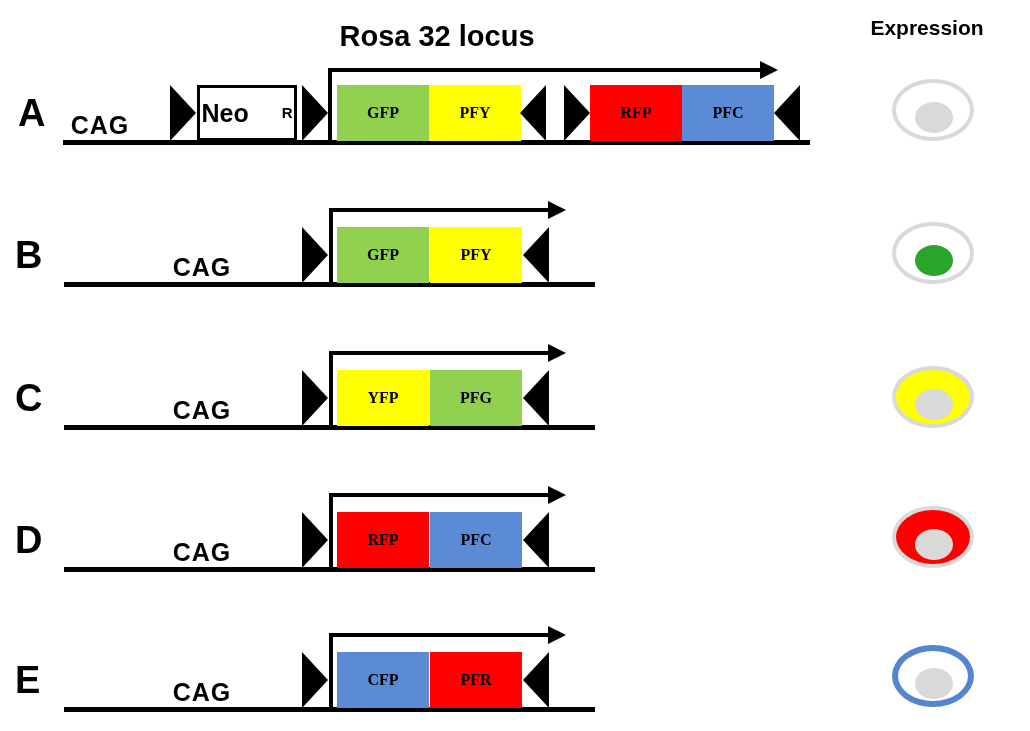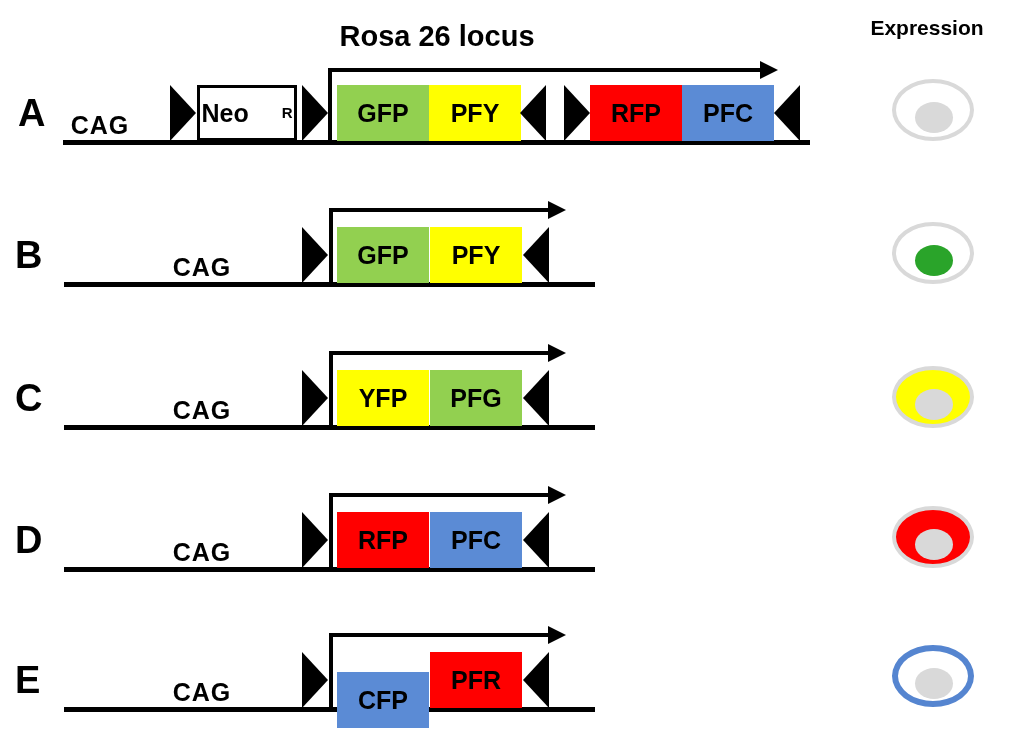--- a/index.html
+++ b/index.html
@@ -28,42 +28,42 @@
     font-size:25px;line-height:26px;
     letter-spacing:1px;
   }
   .baseline{position:absolute;background:#000;height:5px;}
   .tri{position:absolute;background:#000;}
   .tri-r{clip-path:polygon(0 0, 100% 50%, 0 100%);}
   .tri-l{clip-path:polygon(100% 0, 0 50%, 100% 100%);}
   .gene-box{
     position:absolute;
     display:flex;align-items:center;justify-content:center;
-    font-weight:bold;font-size:25px;color:#000;
+    font-weight:bold;font-size:16px;color:#000;font-family:Liberation Serif, serif;
   }
   .neo-box{
     position:absolute;
     background:#fff;border:3px solid #000;
     display:flex;align-items:center;justify-content:center;
     font-weight:bold;font-size:25px;color:#000;
     box-sizing:border-box;
   }
   .neo-box sup{font-size:15px;line-height:10px;}
   .arrow-line{position:absolute;background:#000;}
   .arrow-head{position:absolute;background:#000;clip-path:polygon(0 0, 100% 50%, 0 100%);}
   .cell{
     position:absolute;border-radius:50%;box-sizing:border-box;
   }
   .nucleus{position:absolute;border-radius:50%;}
 </style>
 </head>
 <body>
 
 <div id="canvas">
-  <div class="title" style="left:437px;top:20px;font-size:29px;">Rosa 26 locus</div>
+  <div class="title" style="left:437px;top:20px;font-size:29px;">Rosa 32 locus</div>
   <div class="title" style="left:927px;top:16px;font-size:21px;">Expression</div>
   <div id="rows">
       <div class="row-label" style="left: 18px; top: 94px;">A</div>
       <div class="baseline" style="left: 63px; top: 140px; width: 747px;"></div>
       <div class="cag" style="left: 100px; top: 112px;">CAG</div>
       <div class="tri tri-r" style="left: 170px; top: 85px; width: 26px; height: 56px;"></div>
       <div class="neo-box" style="left: 197px; top: 85px; width: 100px; height: 56px; gap: 33px;">
         <span>Neo</span>
         <sup>R</sup>
       </div>
@@ -120,20 +120,20 @@
       <div class="cell" style="left: 892px; top: 506px; width: 82px; height: 62px; background: rgb(255, 0, 0); border: 4px solid rgb(217, 217, 217);">
         <div class="nucleus" style="left: 19px; top: 18.5px; width: 38px; height: 31px; background: rgb(217, 217, 217);"></div>
       </div>
       <div class="row-label" style="left: 15px; top: 661px;">E</div>
       <div class="baseline" style="left: 64px; top: 707px; width: 531px;"></div>
       <div class="cag" style="left: 202px; top: 679px;">CAG</div>
       <div class="tri tri-r" style="left: 302px; top: 652px; width: 26px; height: 56px;"></div>
       <div class="arrow-line" style="left: 329px; top: 633px; width: 4px; height: 77px;"></div>
       <div class="arrow-line" style="left: 329px; top: 633px; width: 221px; height: 4px;"></div>
       <div class="arrow-head" style="left: 548px; top: 626px; width: 18px; height: 18px;"></div>
-      <div class="gene-box" style="left: 337px; top: 652px; width: 92px; height: 56px; background: rgb(91, 139, 213); margin-top: 20px;">CFP</div>
+      <div class="gene-box" style="left: 337px; top: 652px; width: 92px; height: 56px; background: rgb(91, 139, 213);">CFP</div>
       <div class="gene-box" style="left: 430px; top: 652px; width: 92px; height: 56px; background: rgb(255, 0, 0); text-align: right;">PFR</div>
       <div class="tri tri-l" style="left: 523px; top: 652px; width: 26px; height: 56px;"></div>
       <div class="cell" style="left: 892px; top: 645px; width: 82px; height: 62px; background: rgb(255, 255, 255); border: 6px solid rgb(85, 133, 208);">
         <div class="nucleus" style="left: 17px; top: 16.5px; width: 38px; height: 31px; background: rgb(217, 217, 217);"></div>
       </div>
     </div>
 </div>
 
 </body></html>

